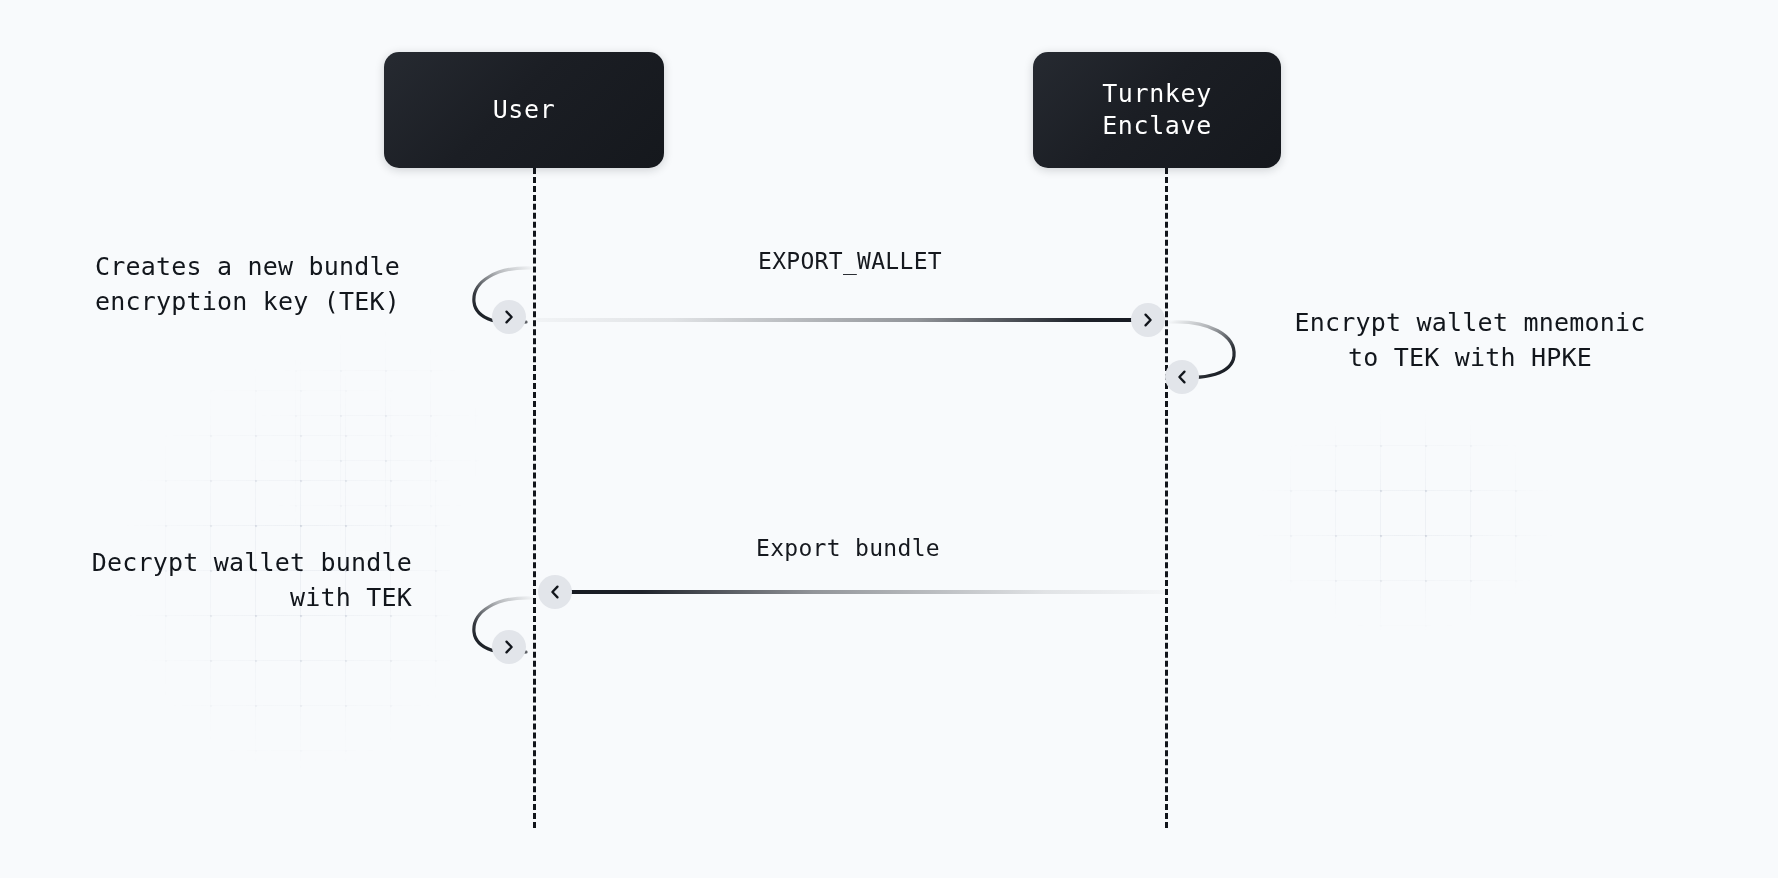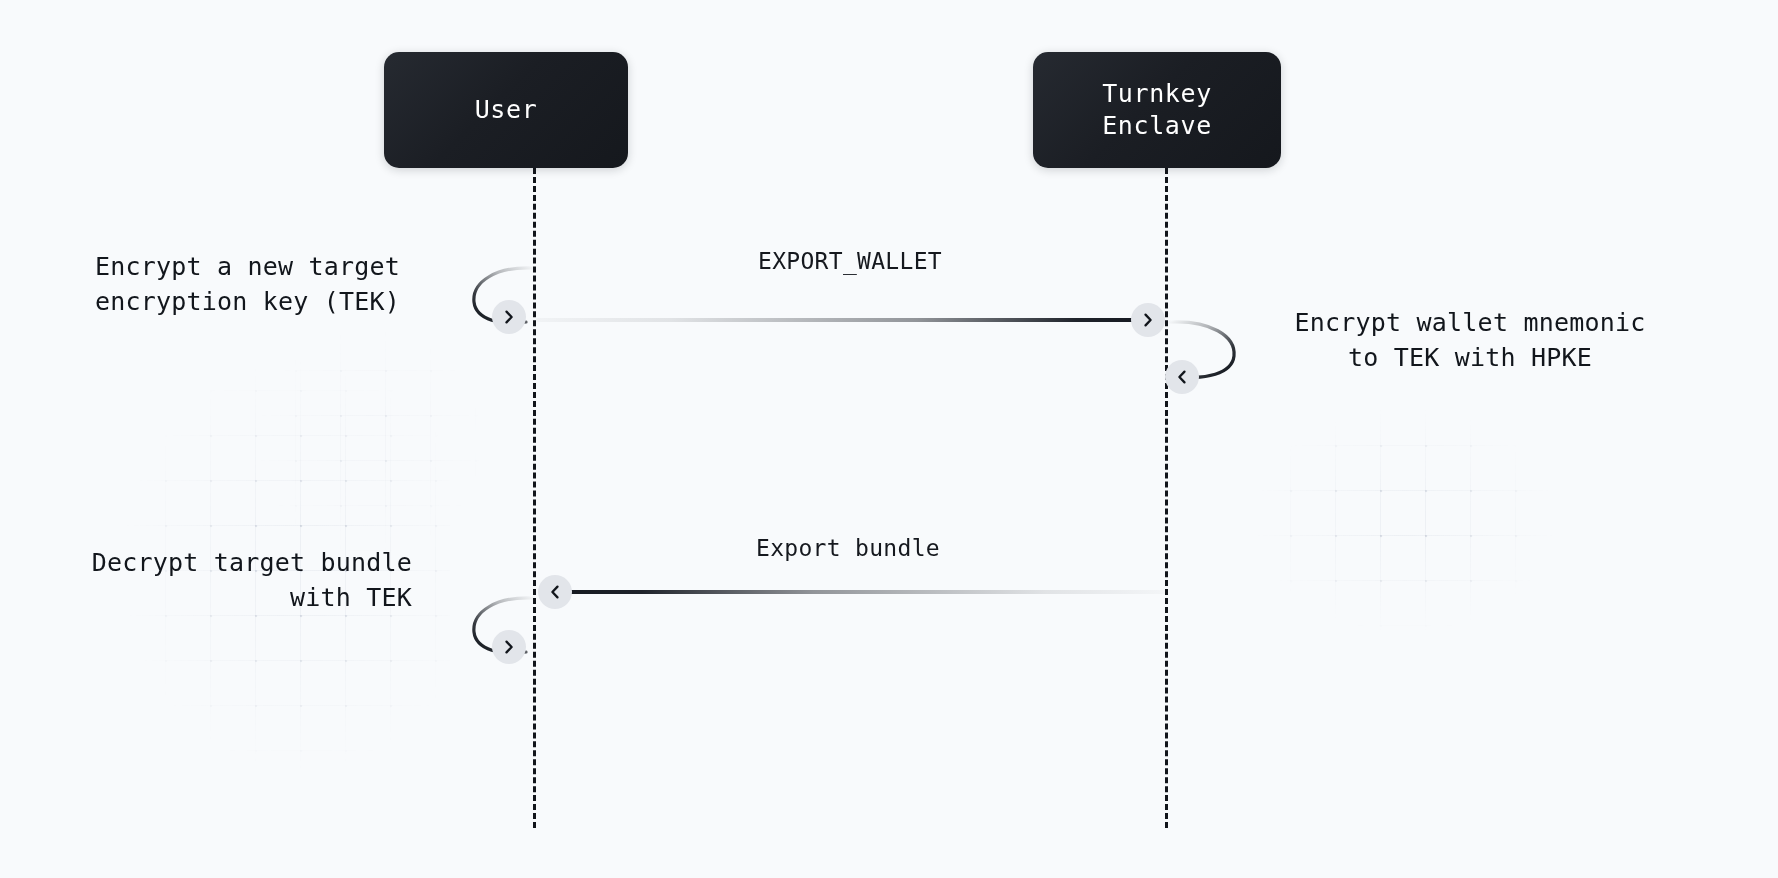--- a/index.html
+++ b/index.html
@@ -57,21 +57,21 @@
   }
   .actor-label {
     color: #ffffff;
     font-size: 25px;
     line-height: 1.28;
     letter-spacing: .6px;
     white-space: pre-line;
     font-family: "DejaVu Sans Mono", "Liberation Mono", monospace;
   }
 
-  #actor-user      { left: 384px; top: 52px;  width: 244px; height: 116px; }
+  #actor-user      { left: 384px; top: 52px;  width: 280px; height: 116px; }
   #actor-enclave   { left: 1033px; top: 52px; width: 248px; height: 116px; }
 
   
   .lifeline {
     position: absolute;
     width: 0;
     border-left: 3.5px dashed #12151b;
     top: 168px;
     height: 660px;
   }
@@ -183,21 +183,21 @@
     <path d="M72 10 C 34 8, 10 24, 12 44 C 14 62, 40 68, 64 64" fill="none" stroke="url(#gradLoop1)" stroke-width="3.2" stroke-linecap="round"></path>
   </svg>
 </div>
 
 <div class="arrow-badge" style="left:492px; top:300px;">
   <svg width="16" height="16" viewBox="0 0 16 16">
     <path d="M5.5 2.6 L10.6 8 L5.5 13.4" fill="none" stroke="#11151b" stroke-width="2.3" stroke-linecap="round" stroke-linejoin="round"></path>
   </svg>
 </div>
 
-<div class="note note-left" style="left:30px; top:250px; width:370px;">Encrypt a new target
+<div class="note note-left" style="left:30px; top:250px; width:370px;">Creates a new bundle
 encryption key (TEK)</div>
 
 <div class="self-loop" style="left:1160px; top:310px; width:88px; height:88px;">
   <svg width="88" height="88" viewBox="0 0 88 88">
     <defs>
       <linearGradient id="gradLoop2" x1="0" y1="0" x2="0.85" y2="1">
         <stop offset="0%" stop-color="#14181f" stop-opacity="0.02"></stop>
         <stop offset="35%" stop-color="#14181f" stop-opacity="0.32"></stop>
         <stop offset="75%" stop-color="#14181f" stop-opacity="0.88"></stop>
         <stop offset="100%" stop-color="#14181f" stop-opacity="1"></stop>
@@ -239,14 +239,14 @@
     <path d="M72 10 C 34 8, 10 24, 12 44 C 14 62, 40 68, 64 64" fill="none" stroke="url(#gradLoop3)" stroke-width="3.2" stroke-linecap="round"></path>
   </svg>
 </div>
 
 <div class="arrow-badge" style="left:492px; top:630px;">
   <svg width="16" height="16" viewBox="0 0 16 16">
     <path d="M5.5 2.6 L10.6 8 L5.5 13.4" fill="none" stroke="#11151b" stroke-width="2.3" stroke-linecap="round" stroke-linejoin="round"></path>
   </svg>
 </div>
 
-<div class="note note-left" style="left:20px; top:546px; width:392px;">Decrypt target bundle
+<div class="note note-left" style="left:20px; top:546px; width:392px;">Decrypt wallet bundle
 with TEK</div>
 
 </body></html>

